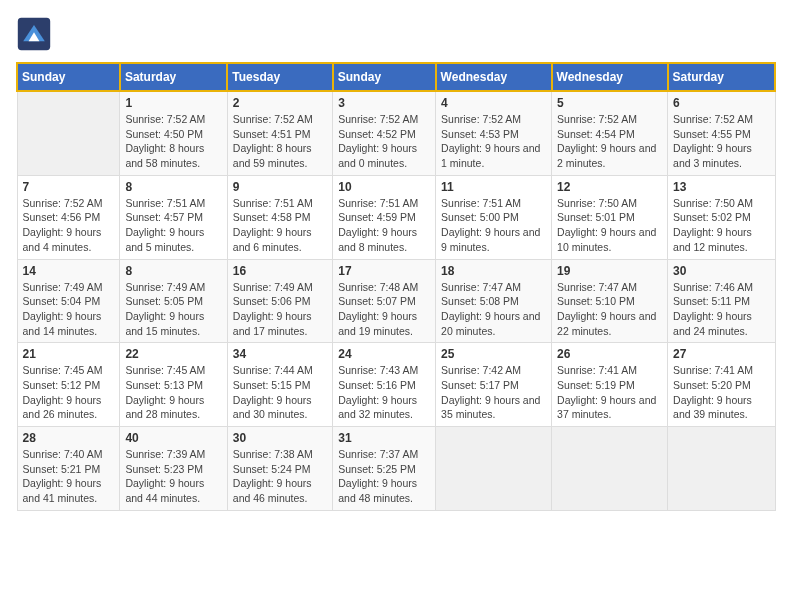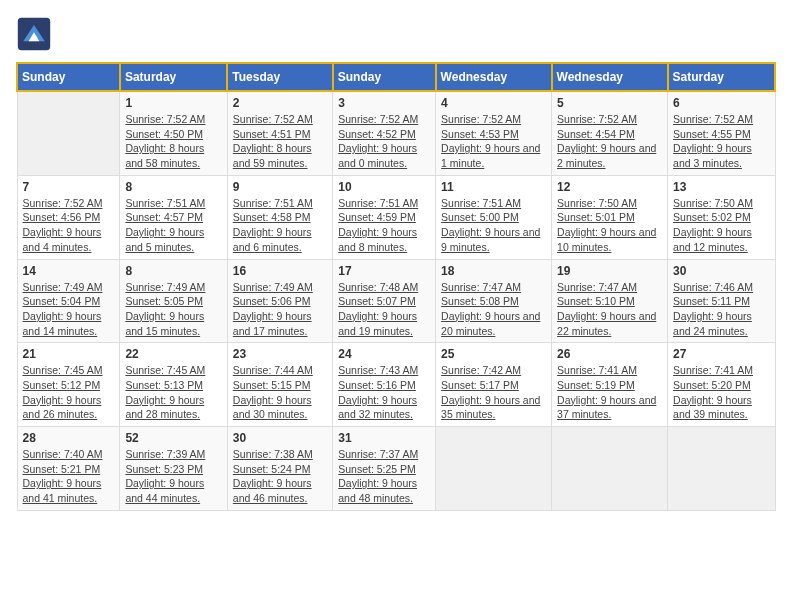--- a/index.html
+++ b/index.html
@@ -74,21 +74,20 @@
     .day-number {
       font-weight: bold;
       font-size: 12px;
       display: block;
       margin-bottom: 2px;
     }
     .day-info {
       font-size: 10.5px;
       line-height: 1.4;
       color: #444;
-      text-decoration: underline;
     }
     .empty-cell {
       background: #f0f0f0 !important;
     }
   </style>
 </head>
 <body>
 
 <div class="header-section">
   <div class="logo">
@@ -211,21 +210,21 @@
       <tr>
         <td>
           <span class="day-number">21</span>
           <div class="day-info">Sunrise: 7:45 AM<br>Sunset: 5:12 PM<br>Daylight: 9 hours and 26 minutes.</div>
         </td>
         <td>
           <span class="day-number">22</span>
           <div class="day-info">Sunrise: 7:45 AM<br>Sunset: 5:13 PM<br>Daylight: 9 hours and 28 minutes.</div>
         </td>
         <td>
-          <span class="day-number">23</span>
+          <span class="day-number">34</span>
           <div class="day-info">Sunrise: 7:44 AM<br>Sunset: 5:15 PM<br>Daylight: 9 hours and 30 minutes.</div>
         </td>
         <td>
           <span class="day-number">24</span>
           <div class="day-info">Sunrise: 7:43 AM<br>Sunset: 5:16 PM<br>Daylight: 9 hours and 32 minutes.</div>
         </td>
         <td>
           <span class="day-number">25</span>
           <div class="day-info">Sunrise: 7:42 AM<br>Sunset: 5:17 PM<br>Daylight: 9 hours and 35 minutes.</div>
         </td>
@@ -237,21 +236,21 @@
           <span class="day-number">27</span>
           <div class="day-info">Sunrise: 7:41 AM<br>Sunset: 5:20 PM<br>Daylight: 9 hours and 39 minutes.</div>
         </td>
       </tr>
       <tr>
         <td>
           <span class="day-number">28</span>
           <div class="day-info">Sunrise: 7:40 AM<br>Sunset: 5:21 PM<br>Daylight: 9 hours and 41 minutes.</div>
         </td>
         <td>
-          <span class="day-number">52</span>
+          <span class="day-number">40</span>
           <div class="day-info">Sunrise: 7:39 AM<br>Sunset: 5:23 PM<br>Daylight: 9 hours and 44 minutes.</div>
         </td>
         <td>
           <span class="day-number">30</span>
           <div class="day-info">Sunrise: 7:38 AM<br>Sunset: 5:24 PM<br>Daylight: 9 hours and 46 minutes.</div>
         </td>
         <td>
           <span class="day-number">31</span>
           <div class="day-info">Sunrise: 7:37 AM<br>Sunset: 5:25 PM<br>Daylight: 9 hours and 48 minutes.</div>
         </td>

